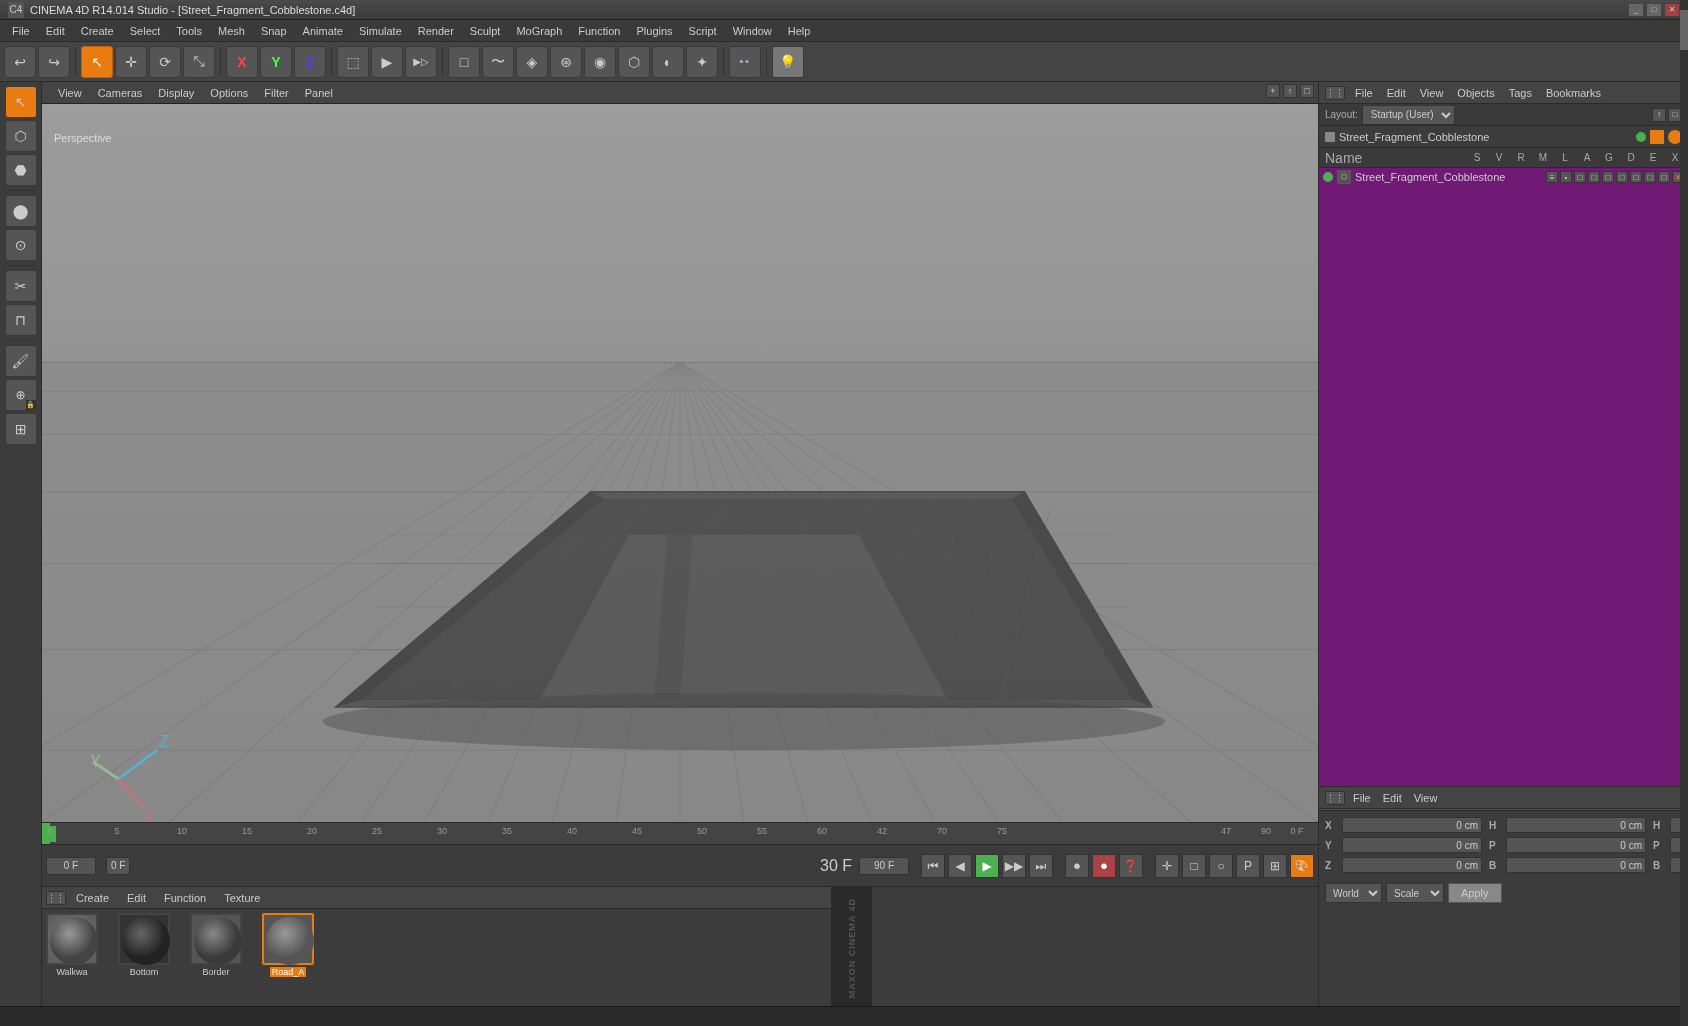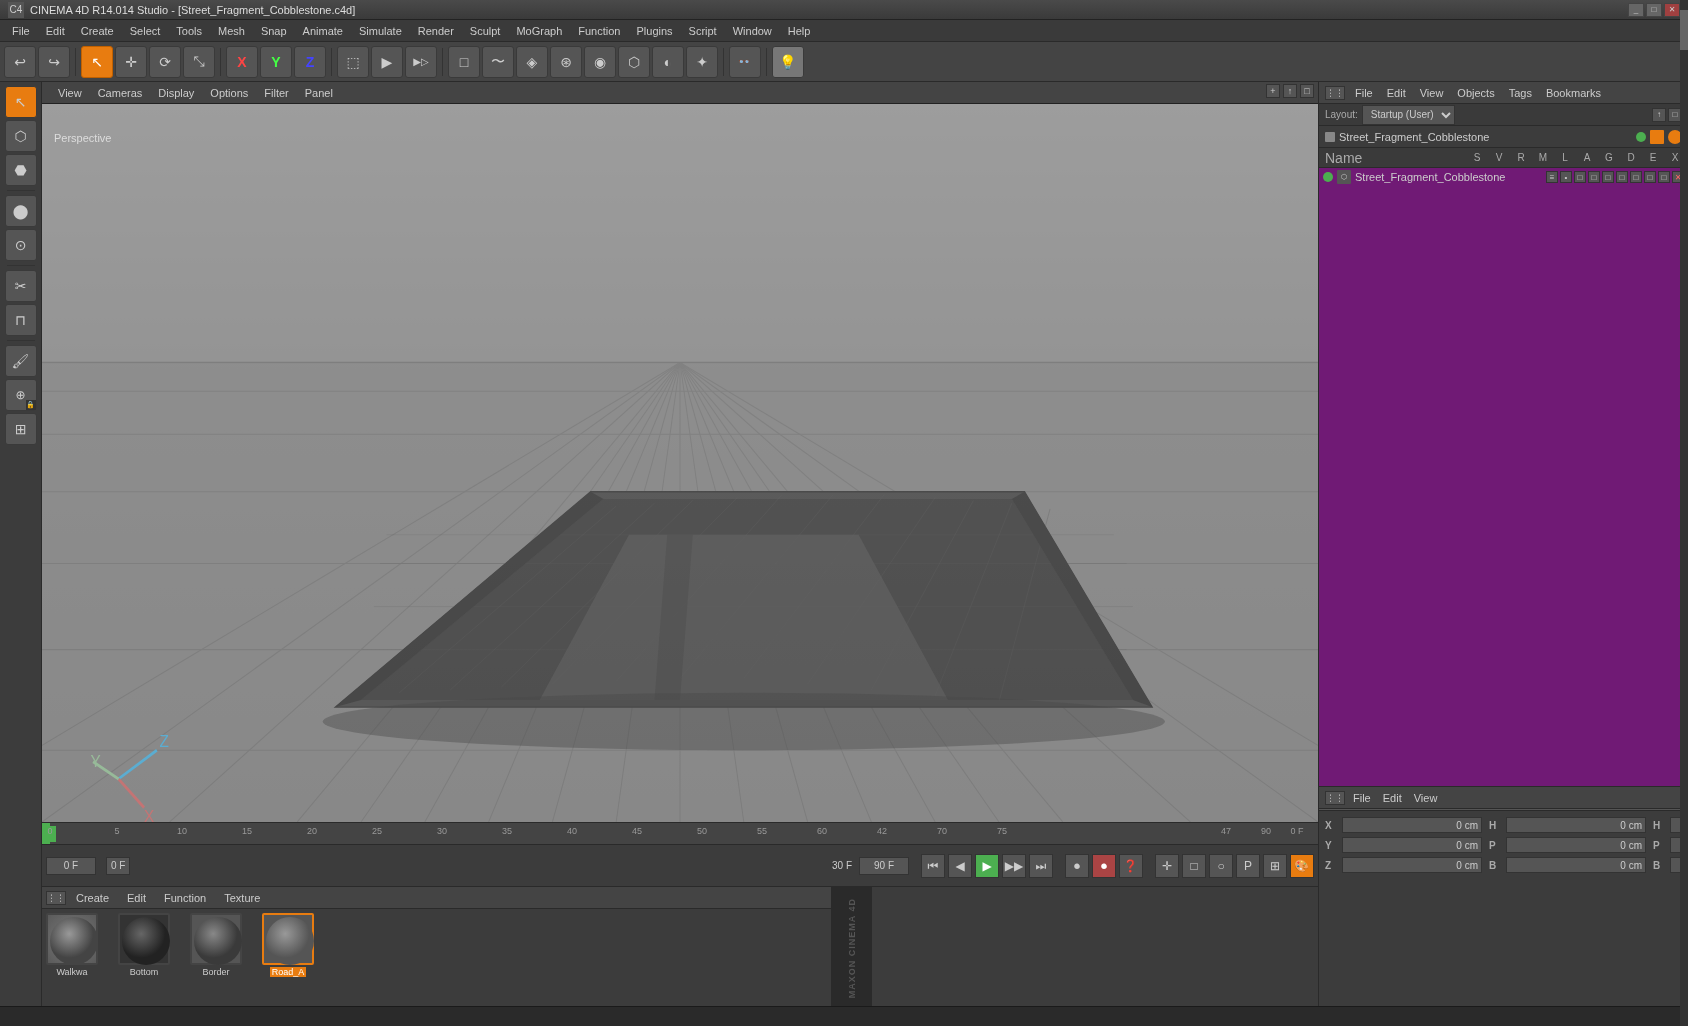--- a/index.html
+++ b/index.html
@@ -748,21 +748,21 @@
         <div class="ruler-label" style="right:82px;">47</div>
         <div class="ruler-label" style="right:42px;">90</div>
         <div class="ruler-label" style="right:8px;">0 F</div>
       </div>
       <div id="timeline-controls">
 
         <input type="text" class="tl-input" value="0 F" style="width: 50px;">
         <div style="width:4px;"></div>
         <div style="background:#555;border:1px solid #333;padding:1px 4px;font-size:10px;color:#ccc;height:18px;display:flex;align-items:center;">0 F</div>
         <div style="flex:1;"></div>
-        <div style="font-size:10px;color:#ccc;margin-right:4px;">30 F</div>
+        <div style="font-size:16px;color:#ccc;margin-right:4px;">30 F</div>
         <input type="text" class="tl-input" value="90 F" style="width: 50px;">
         <div style="width:6px;"></div>
 
         <div class="tl-btn">⏮</div>
         <div class="tl-btn">◀</div>
         <div class="tl-btn" style="background:#4caf50; color:#fff;">▶</div>
         <div class="tl-btn">▶▶</div>
         <div class="tl-btn">⏭</div>
         <div style="width:6px;"></div>
 
@@ -979,20 +979,32 @@
           <input type="text" class="coord-input" value="0 cm" style="">
           <span class="coord-unit"></span>
         </div>
         <div class="coord-row">
           <span class="coord-label">B</span>
           <input type="text" class="coord-input" value="0 °" style="">
           <span class="coord-unit"></span>
         </div>
       </div>
 
+      <div id="attr-bottom">
+        <select class="attr-select">
+          <option>World</option>
+          <option>Object</option>
+        </select>
+        <select class="attr-select">
+          <option>Scale</option>
+          <option>Move</option>
+          <option>Rotate</option>
+        </select>
+        <button class="apply-btn">Apply</button>
+      </div>
     </div>
 
     <div class="right-panel-scroll">
       <div class="right-panel-scroll-thumb"></div>
     </div>
   </div>
 
 </div>
 
 <div id="status-bar">

